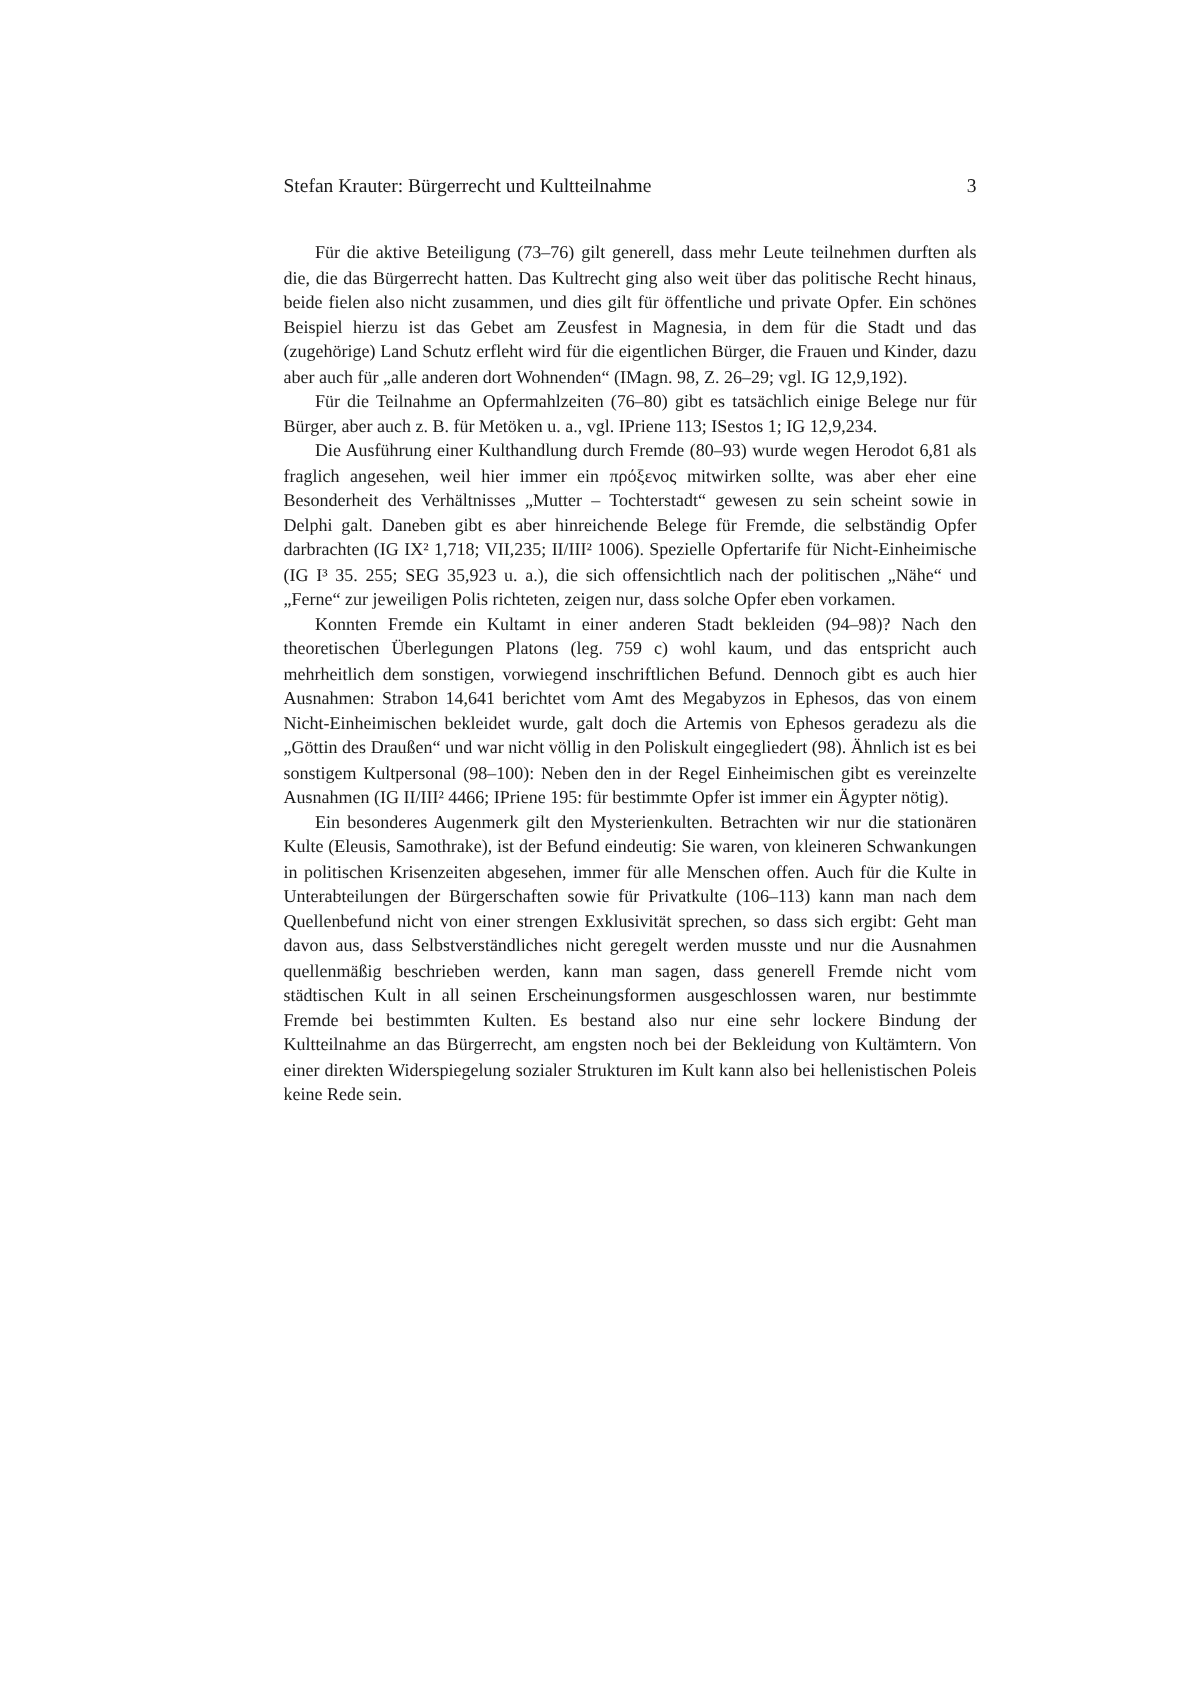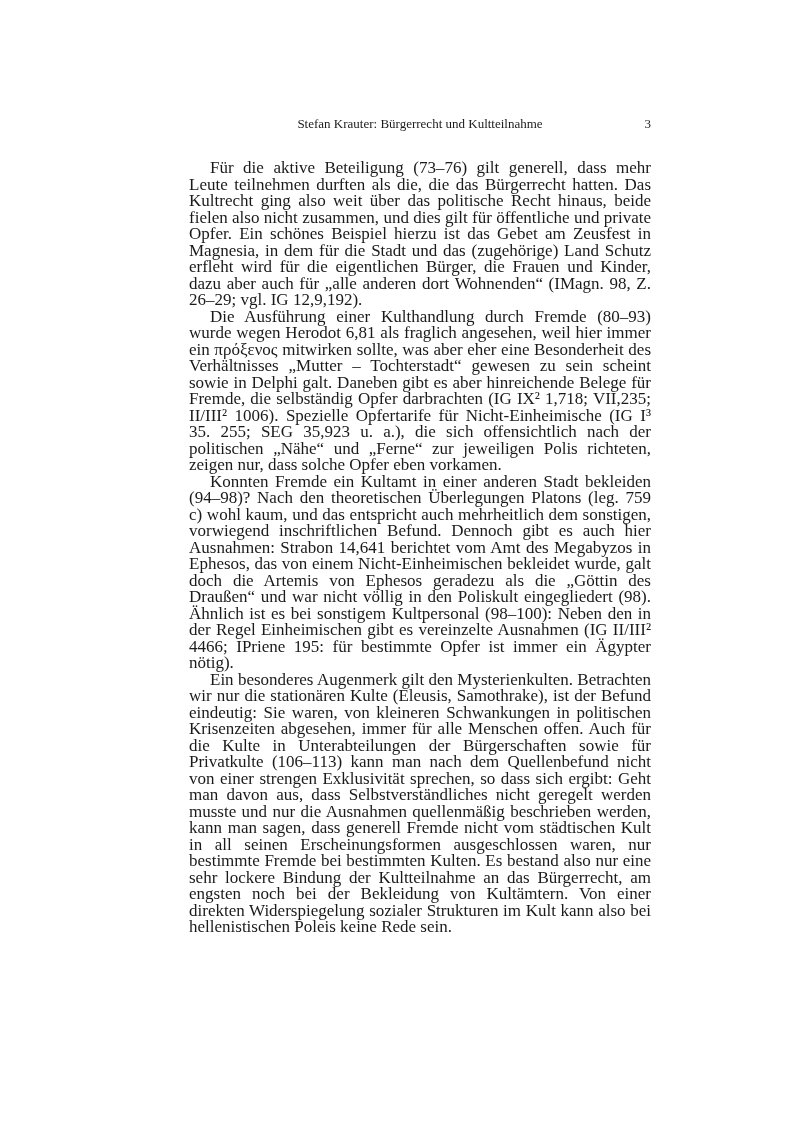--- a/index.html
+++ b/index.html
@@ -24,30 +24,29 @@
   }
   .running-header {
     position: relative;
     width: 100%;
     height: 18px;
     font-size: 13px;
     line-height: 18px;
   }
   .running-header .header-title {
     display: block;
-    text-align: center;
   }
   .running-header .page-number {
     position: absolute;
     right: 0;
     top: 0;
   }
   .body-text {
     margin-top: 27px;
-    font-size: 17px;
+    font-size: 12px;
     line-height: 16.5px;
     text-align: justify;
     hyphens: auto;
     -webkit-hyphens: auto;
   }
   .body-text p {
     margin: 0;
     padding: 0;
     text-indent: 21px;
   }
@@ -58,19 +57,20 @@
 <div class="page">
   <div class="text-block">
 
     <div class="running-header">
       <span class="header-title">Stefan Krauter: Bürgerrecht und Kultteilnahme</span>
       <span class="page-number">3</span>
     </div>
 
     <div class="body-text">
       <p>Für die aktive Beteiligung (73–76) gilt generell, dass mehr Leute teilnehmen durften als die, die das Bürgerrecht hatten. Das Kultrecht ging also weit über das politische Recht hinaus, beide fielen also nicht zusammen, und dies gilt für öffentliche und private Opfer. Ein schönes Beispiel hierzu ist das Gebet am Zeusfest in Magnesia, in dem für die Stadt und das (zugehörige) Land Schutz erfleht wird für die eigentlichen Bürger, die Frauen und Kinder, dazu aber auch für „alle anderen dort Wohnenden“ (IMagn. 98, Z. 26–29; vgl. IG 12,9,192).</p>
+      <p>Für die Teilnahme an Opfermahlzeiten (76–80) gibt es tatsächlich einige Belege nur für Bürger, aber auch z. B. für Metöken u. a., vgl. IPriene 113; ISestos 1; IG 12,9,234.</p>
       <p>Die Ausführung einer Kulthandlung durch Fremde (80–93) wurde wegen Herodot 6,81 als fraglich angesehen, weil hier immer ein πρόξενος mitwirken sollte, was aber eher eine Besonderheit des Verhältnisses „Mutter – Tochterstadt“ gewesen zu sein scheint sowie in Delphi galt. Daneben gibt es aber hinreichende Belege für Fremde, die selbständig Opfer darbrachten (IG IX² 1,718; VII,235; II/III² 1006). Spezielle Opfertarife für Nicht-Einheimische (IG I³ 35. 255; SEG 35,923 u. a.), die sich offensichtlich nach der politischen „Nähe“ und „Ferne“ zur jeweiligen Polis richteten, zeigen nur, dass solche Opfer eben vorkamen.</p>
       <p>Konnten Fremde ein Kultamt in einer anderen Stadt bekleiden (94–98)? Nach den theoretischen Überlegungen Platons (leg. 759 c) wohl kaum, und das entspricht auch mehrheitlich dem sonstigen, vorwiegend inschriftlichen Befund. Dennoch gibt es auch hier Ausnahmen: Strabon 14,641 berichtet vom Amt des Megabyzos in Ephesos, das von einem Nicht-Einheimischen bekleidet wurde, galt doch die Artemis von Ephesos geradezu als die „Göttin des Draußen“ und war nicht völlig in den Poliskult eingegliedert (98). Ähnlich ist es bei sonstigem Kultpersonal (98–100): Neben den in der Regel Einheimischen gibt es vereinzelte Ausnahmen (IG II/III² 4466; IPriene 195: für bestimmte Opfer ist immer ein Ägypter nötig).</p>
       <p>Ein besonderes Augenmerk gilt den Mysterienkulten. Betrachten wir nur die stationären Kulte (Eleusis, Samothrake), ist der Befund eindeutig: Sie waren, von kleineren Schwankungen in politischen Krisenzeiten abgesehen, immer für alle Menschen offen. Auch für die Kulte in Unterabteilungen der Bürgerschaften sowie für Privatkulte (106–113) kann man nach dem Quellenbefund nicht von einer strengen Exklusivität sprechen, so dass sich ergibt: Geht man davon aus, dass Selbstverständliches nicht geregelt werden musste und nur die Ausnahmen quellenmäßig beschrieben werden, kann man sagen, dass generell Fremde nicht vom städtischen Kult in all seinen Erscheinungsformen ausgeschlossen waren, nur bestimmte Fremde bei bestimmten Kulten. Es bestand also nur eine sehr lockere Bindung der Kultteilnahme an das Bürgerrecht, am engsten noch bei der Bekleidung von Kultämtern. Von einer direkten Widerspiegelung sozialer Strukturen im Kult kann also bei hellenistischen Poleis keine Rede sein.</p>
     </div>
 
   </div>
 </div>
 
 </body></html>

